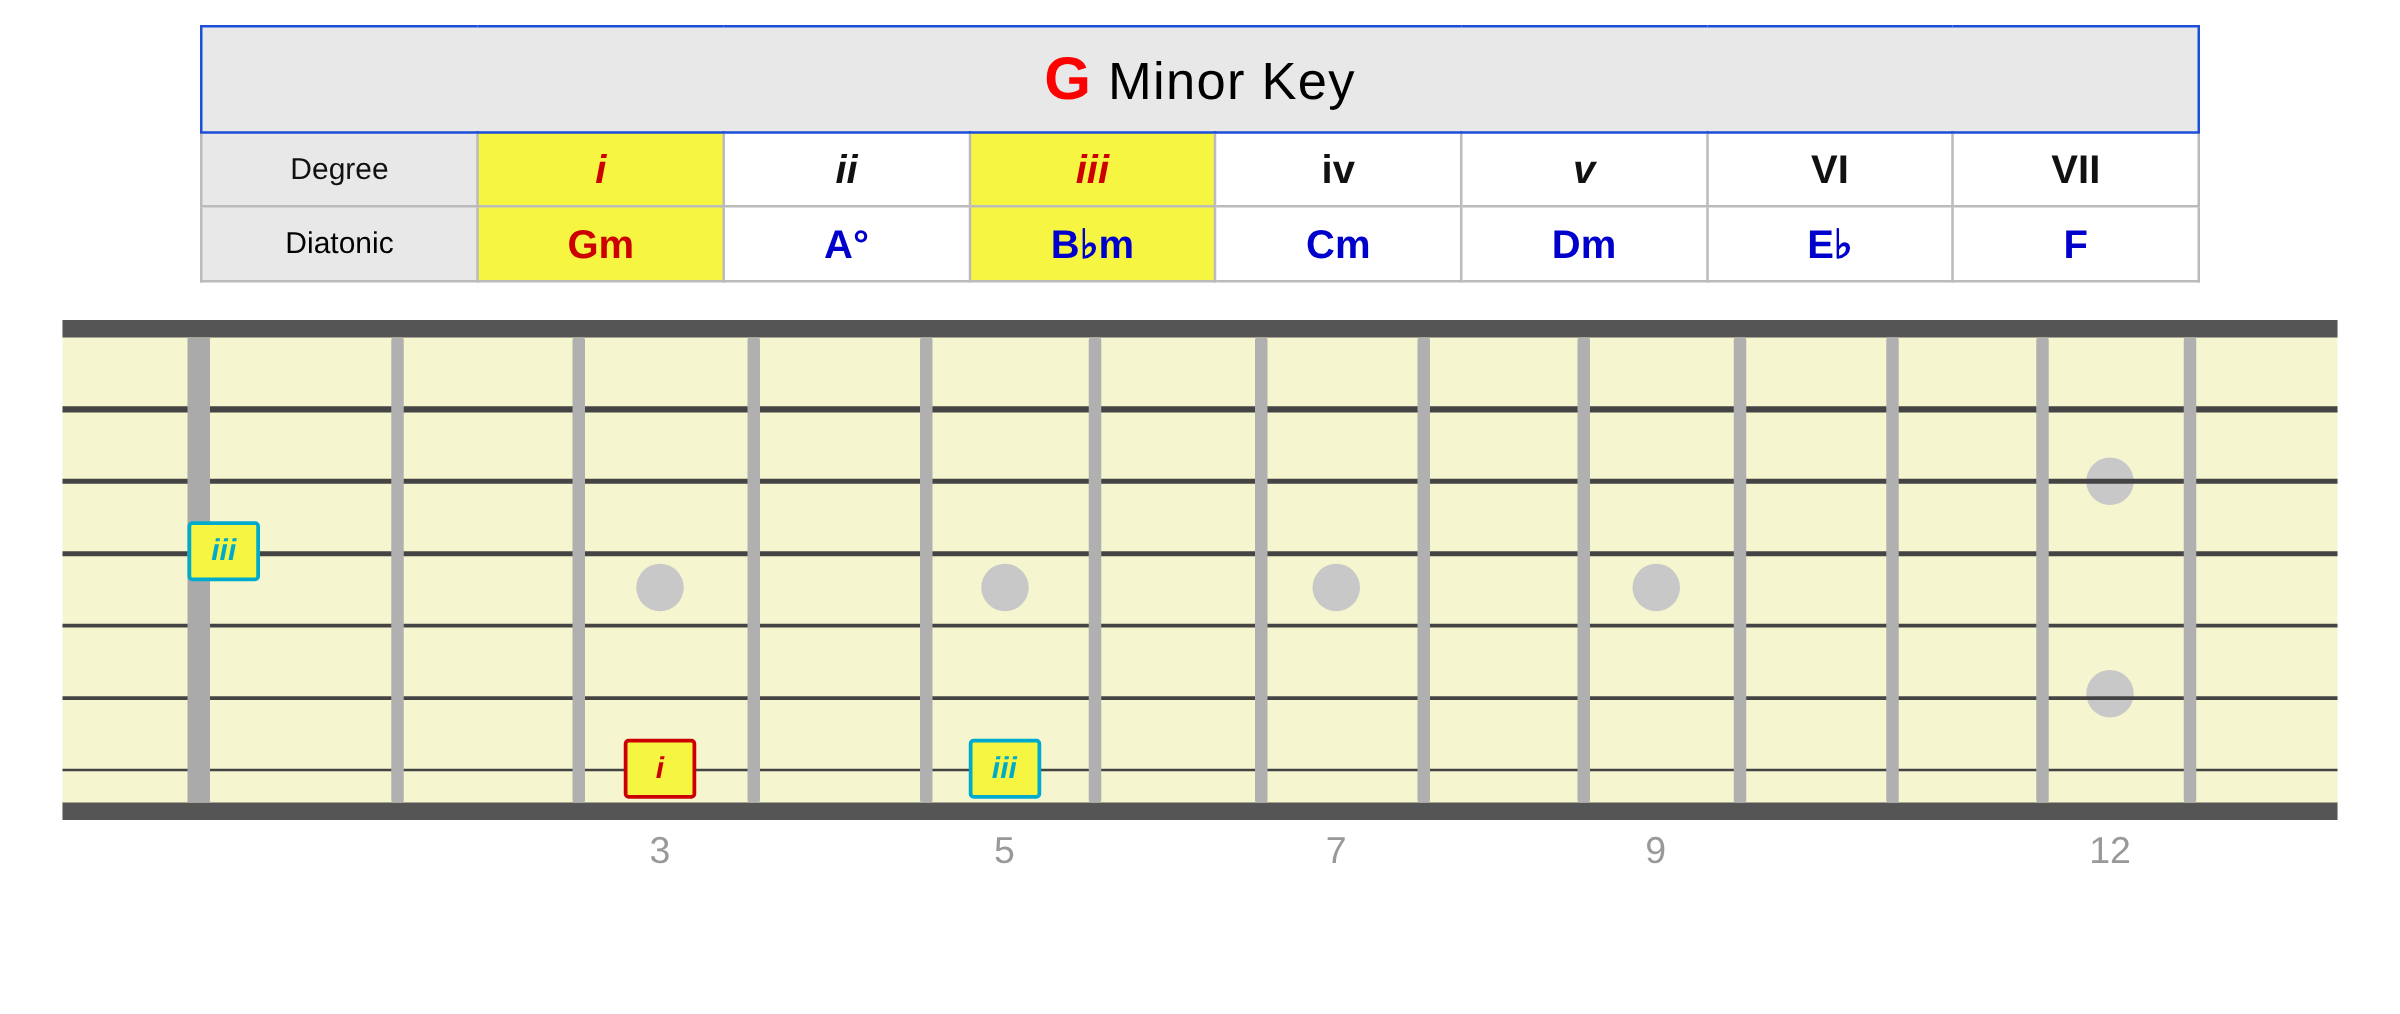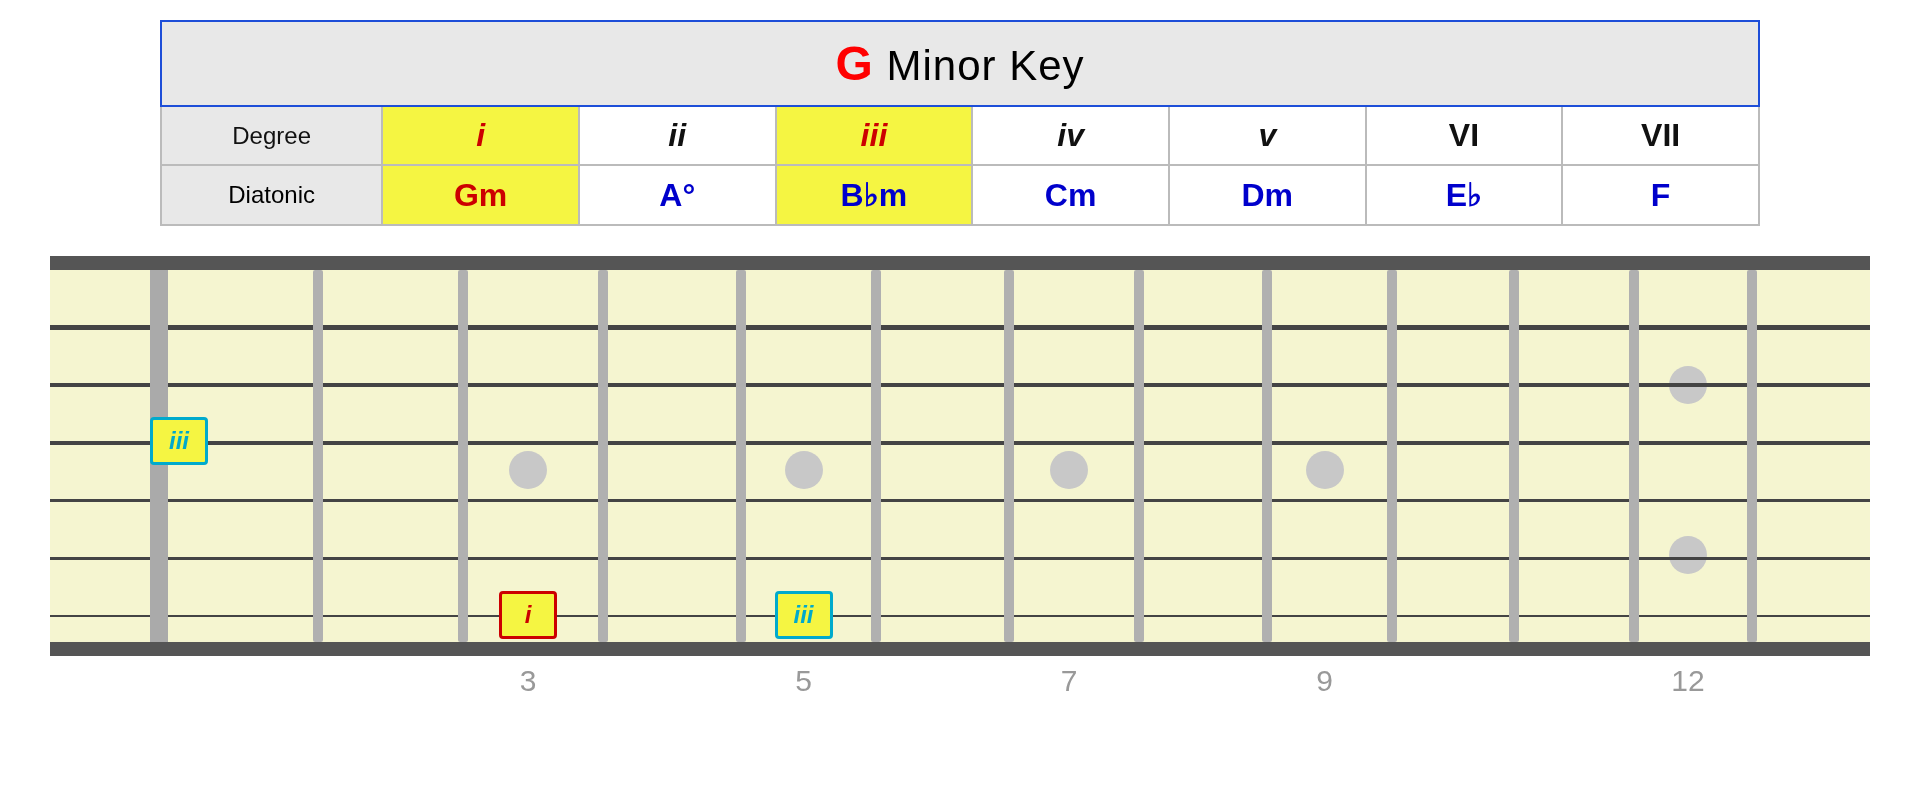--- a/index.html
+++ b/index.html
@@ -48,21 +48,21 @@
       font-size: 24px;
       min-width: 180px;
     }
     .degree-row .highlighted, .diatonic-row .highlighted {
       background: #f5f542;
     }
     .degree-row td { color: #111; }
     .degree-i { color: #cc0000; font-style: italic; }
     .degree-ii { font-style: italic; }
     .degree-iii { color: #cc0000; font-style: italic; }
-    .degree-iv { font-style: italic; }
+    .degree-iv { }
     .degree-v { font-style: italic; }
     .degree-VI { font-style: normal; }
     .degree-VII { font-style: normal; }
 
     .diatonic-i { color: #cc0000; text-align: center; }
     .diatonic-blue { color: #0000cc; }
 
     
     .fretboard-container {
       width: 1820px;

